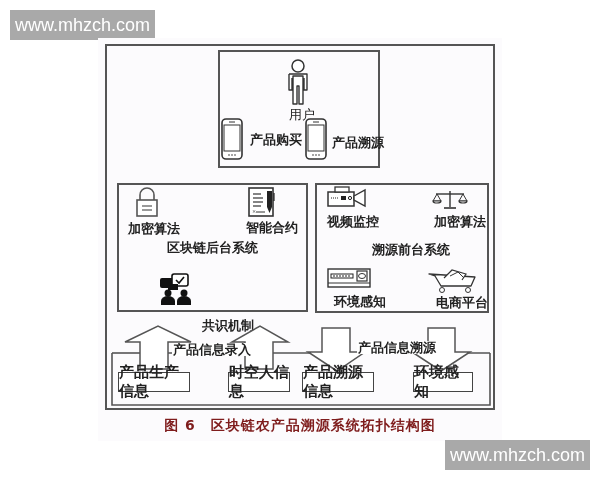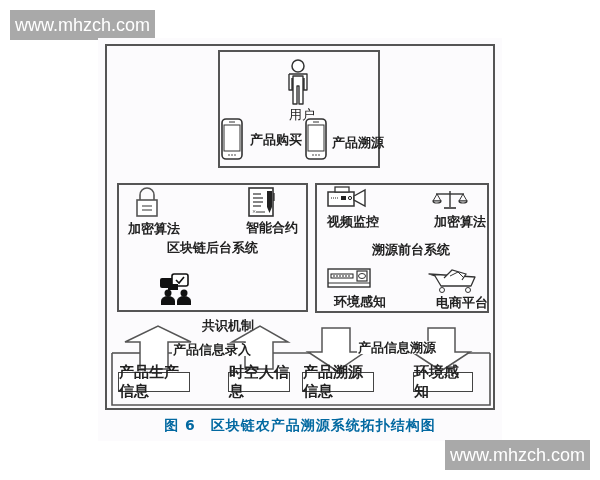--- a/index.html
+++ b/index.html
@@ -9,21 +9,21 @@
                font-family:"Liberation Sans", "DejaVu Sans", sans-serif; font-size:18px;
                display:flex; align-items:center; justify-content:center; }
   #wm-top { left:10px; top:10px; width:145px; height:30px; }
   #wm-bottom { left:445px; top:440px; width:145px; height:30px; }
   .figure-bg { position:absolute; left:98px; top:38px; width:404px; height:403px; background:#fcfbfd; }
   .frame { position:absolute; border:2px solid #555; box-sizing:border-box; background:transparent; }
   .lbl { position:absolute; font-size:13px; color:#222; white-space:nowrap; line-height:1; }
   .lbl-b { font-weight:bold; }
   svg { position:absolute; overflow:visible; }
   .caption { position:absolute; left:100px; top:417px; width:400px; text-align:center;
-             font-size:14px; font-weight:bold; color:#0369a1; letter-spacing:1px; }
+             font-size:14px; font-weight:bold; color:#7f1d1d; letter-spacing:1px; }
   .info-box { position:absolute; border:1.5px solid #444; background:#fff; box-sizing:border-box;
               font-size:15px; display:flex; align-items:center; justify-content:center; color:#222; }
 </style>
 </head>
 <body>
 
 <div class="watermark" id="wm-top">www.mhzch.com</div>
 
 <div class="figure-bg"></div>
 

